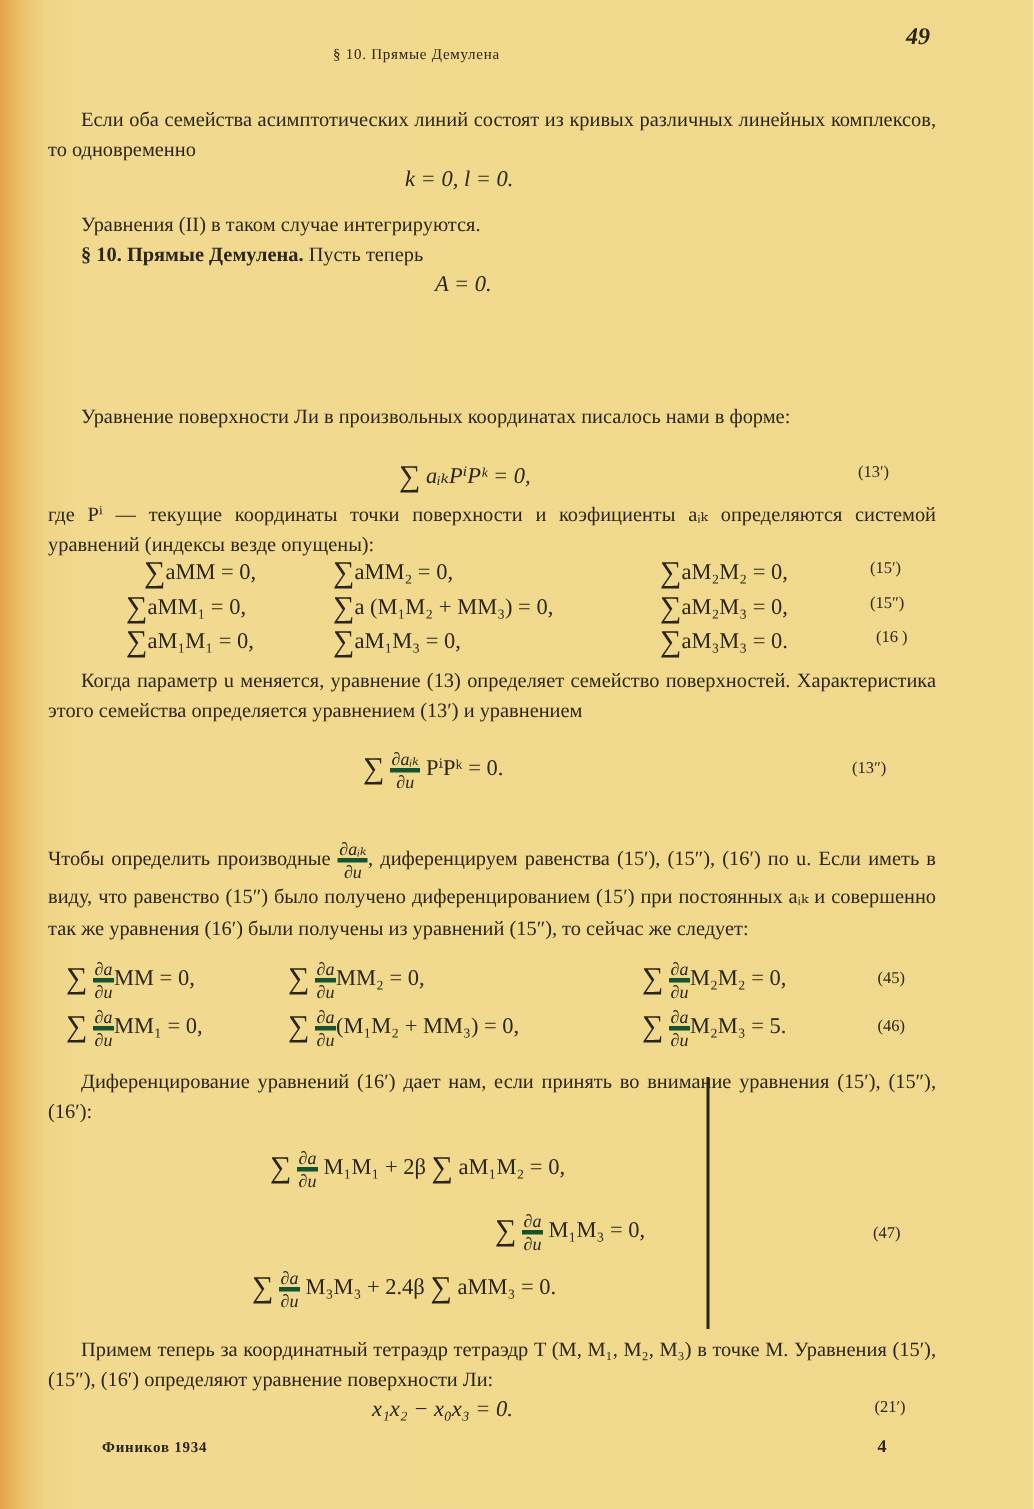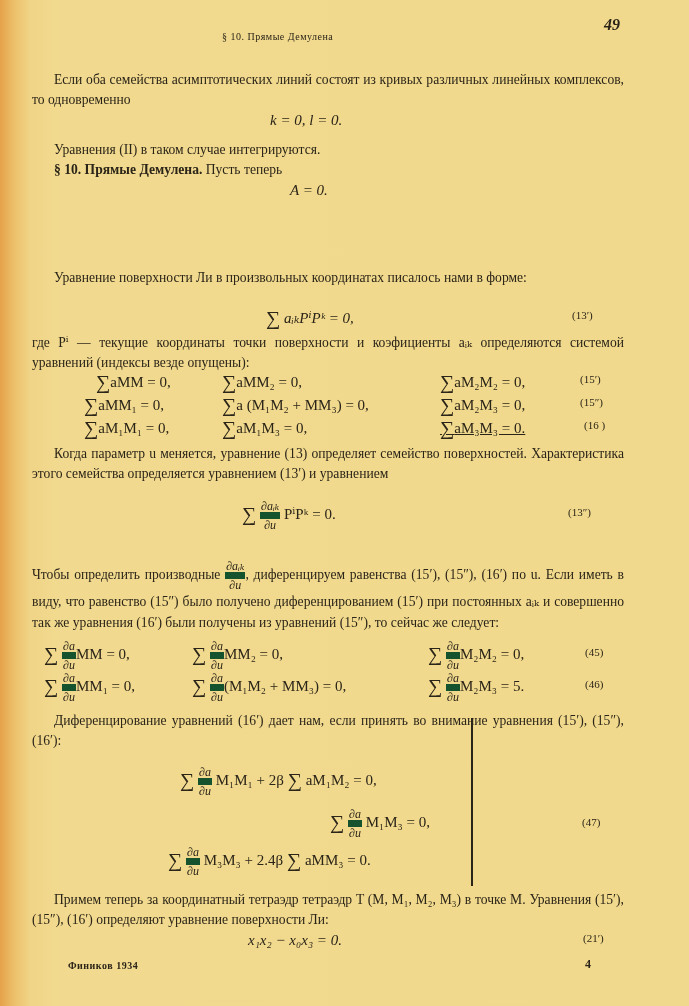--- a/index.html
+++ b/index.html
@@ -14,21 +14,21 @@
   .abs { position: absolute; white-space: nowrap; }
   .header-title { left: 222px; top: 31px; font-size: 10px; letter-spacing: 0.5px; }
   .page-num { left: 604px; top: 16px; font-size: 16px; font-weight: bold; font-style: italic; }
   .para { position: absolute; left: 32px; width: 592px; font-size: 13.6px; line-height: 19.5px; text-align: justify; }
   .para .indent { display: inline-block; width: 22px; }
   .eq { position: absolute; font-size: 15px; white-space: nowrap; }
   .eq i { font-style: italic; }
   .eqno { position: absolute; font-size: 11px; white-space: nowrap; }
   .sigma { font-size: 20px; vertical-align: -2px; }
   .frac { display: inline-block; vertical-align: middle; text-align: center; font-size: 12px; line-height: 12px; font-style: italic; }
-  .frac .num { display: block; border-bottom: 7px solid #14532d; padding: 0 1px; text-align: right; }
+  .frac .num { display: block; border-bottom: 3px solid #14532d; padding: 0 1px; text-align: right; }
   .frac .den { display: block; }
   .brace-line { position: absolute; left: 471px; top: 718px; width: 2px; height: 168px; background: #2b2418; }
   .footer-left { left: 68px; top: 960px; font-size: 10px; font-weight: bold; letter-spacing: 0.5px; }
   .footer-right { left: 585px; top: 957px; font-size: 12px; font-weight: bold; }
   .bold { font-weight: bold; }
 </style>
 </head>
 <body>
 
 <div class="page">
@@ -69,21 +69,21 @@
   <div class="eq" style="left:440px;top:371px;"><span class="sigma">∑</span><span>aM₂M₂ = 0,</span></div>
   <div class="eqno" style="left:580px;top:373px;">(15′)</div>
 
   <div class="eq" style="left:84px;top:394px;"><span class="sigma">∑</span><span>aMM₁ = 0,</span></div>
   <div class="eq" style="left:222px;top:394px;"><span class="sigma">∑</span><span>a (M₁M₂ + MM₃) = 0,</span></div>
   <div class="eq" style="left:440px;top:394px;"><span class="sigma">∑</span><span>aM₂M₃ = 0,</span></div>
   <div class="eqno" style="left:580px;top:396px;">(15″)</div>
 
   <div class="eq" style="left:84px;top:417px;"><span class="sigma">∑</span><span>aM₁M₁ = 0,</span></div>
   <div class="eq" style="left:222px;top:417px;"><span class="sigma">∑</span><span>aM₁M₃ = 0,</span></div>
-  <div class="eq" style="left:440px;top:417px;text-decoration:underline;"><span class="sigma">∑</span><span>aM₃M₃ = 0.</span></div>
+  <div class="eq" style="left:440px;top:417px;"><span class="sigma">∑</span><span>aM₃M₃ = 0.</span></div>
   <div class="eqno" style="left:584px;top:419px;">(16 )</div>
 
   <div class="para" style="top:444px;">
     <span class="indent"></span><span>Когда параметр u меняется, уравнение (13) определяет семейство поверхностей. Характеристика этого семейства определяется уравнением (13′) и уравнением</span>
   </div>
 
   <div class="eq" style="left:242px;top:500px;">
     <span class="sigma">∑</span>
     <span class="frac"><span class="num">∂aᵢₖ</span><span class="den">∂u</span></span>
     <span>PⁱPᵏ = 0.</span>

